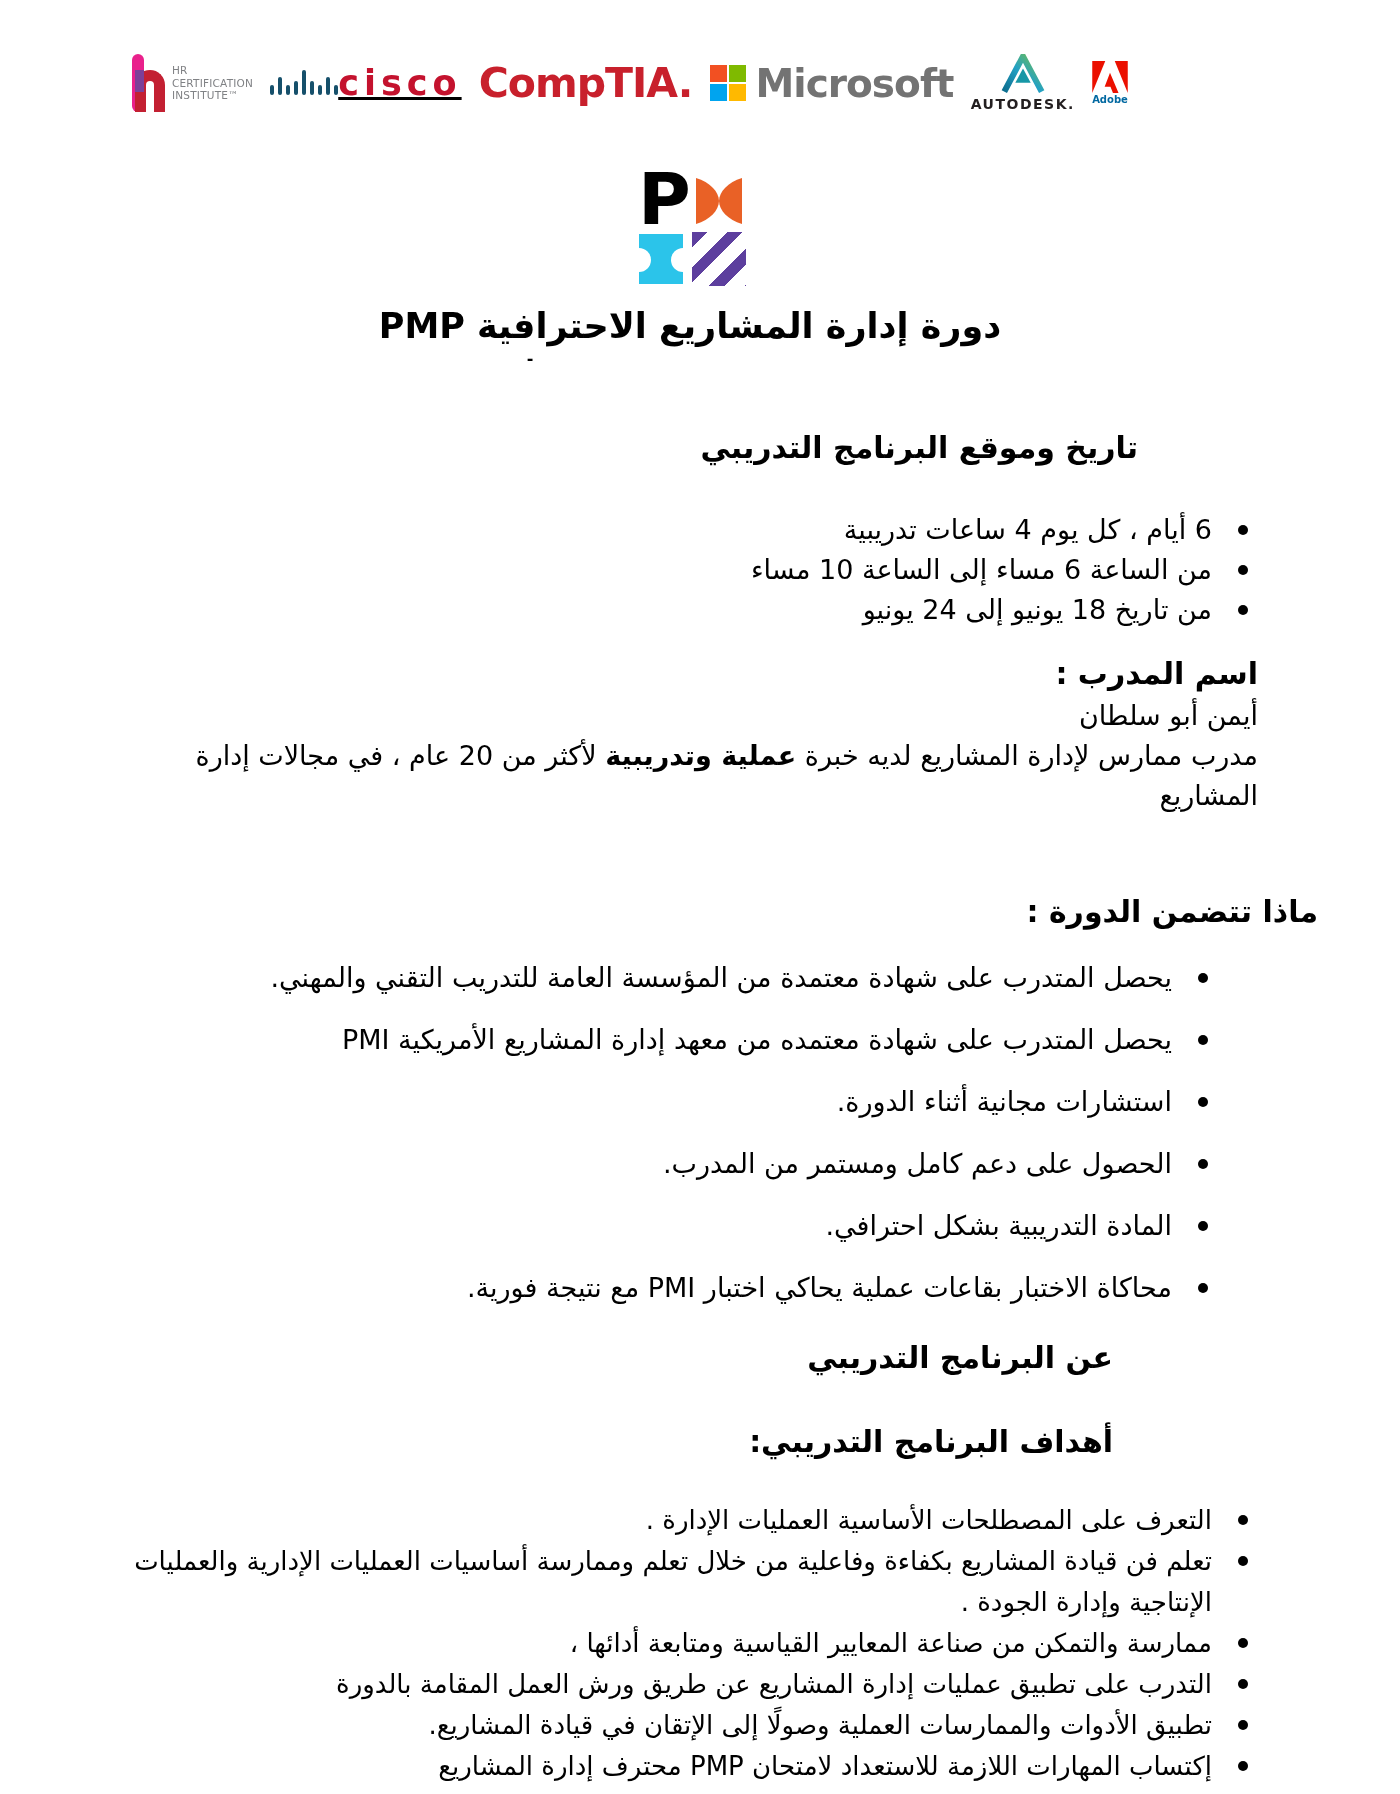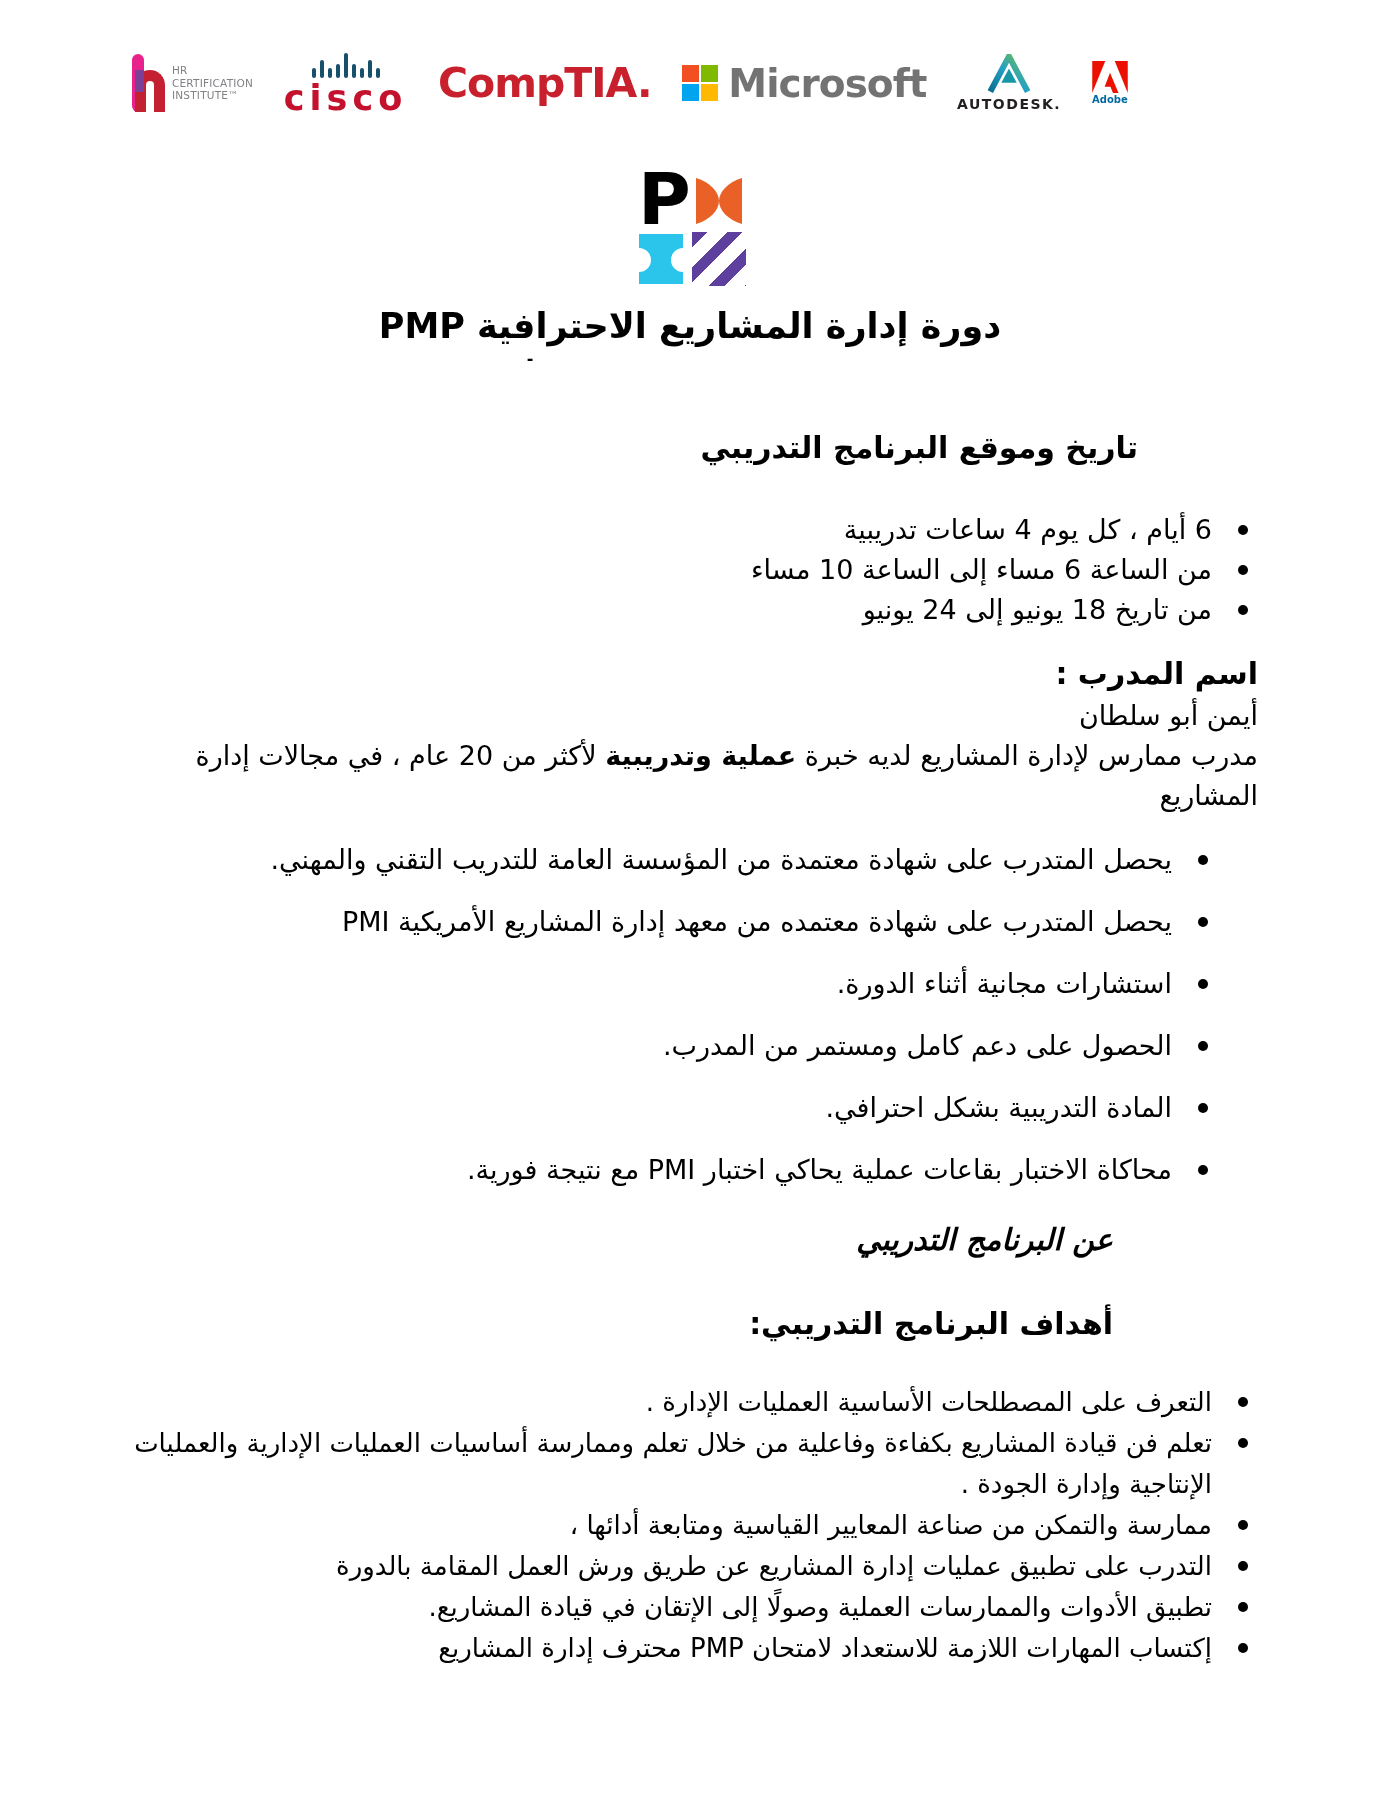--- a/index.html
+++ b/index.html
@@ -22,21 +22,21 @@
     margin:42px 130px 0 10px;height:82px;
   }
   .logo{display:flex;align-items:center;}
   
   .hrci-mark{position:relative;width:34px;height:58px;flex:0 0 auto;}
   .hrci-bar{position:absolute;left:0;top:0;width:12px;height:58px;background:#e9218c;border-radius:6px;}
   .hrci-arch{position:absolute;left:3px;top:16px;width:30px;height:42px;border:11px solid #c32032;border-bottom:none;border-radius:15px 15px 0 0;box-sizing:border-box;}
   .hrci-blend{position:absolute;left:3px;top:16px;width:9px;height:22px;background:#7c3f98;}
   .hrci-text{margin-left:6px;font-size:10.5px;line-height:12.5px;color:#808285;letter-spacing:.2px;font-weight:500;}
   
-  .cisco{flex-direction:column;justify-content:center;}
+  .cisco{flex-direction:row;justify-content:center;text-decoration:underline;}
   .cisco-bars{display:flex;align-items:flex-end;gap:4px;height:26px;margin-bottom:3px;}
   .cisco-bars i{display:block;width:4px;background:#16506b;border-radius:2px;}
   .cisco-bars i:nth-child(1),.cisco-bars i:nth-child(3),.cisco-bars i:nth-child(7),.cisco-bars i:nth-child(9){height:10px;}
   .cisco-bars i:nth-child(2),.cisco-bars i:nth-child(8){height:18px;}
   .cisco-bars i:nth-child(4),.cisco-bars i:nth-child(6){height:14px;}
   .cisco-bars i:nth-child(5){height:25px;}
   .cisco-text{font-size:35px;line-height:34px;font-weight:bold;color:#c4122e;letter-spacing:5px;}
   
   .comptia{font-size:41px;font-weight:bold;color:#c8202c;letter-spacing:-1px;}
   
@@ -64,21 +64,21 @@
   .title{
     margin:16px 0 0;text-align:center;
     font-size:35px;font-weight:bold;line-height:48px;
   }
   .title-mark{height:20px;line-height:18px;text-align:center;padding-left:0;padding-right:320px;font-size:16px;font-weight:bold;}
   
   h2{margin:0;font-size:30px;font-weight:bold;line-height:44px;}
   .h-schedule{margin:56px 120px 0 0;text-align:right;}
   .h-trainer{margin:22px 0 0;text-align:right;}
   .h-includes{margin:74px -60px 0 0;text-align:right;}
-  .h-about{margin:28px 145px 0 0;text-align:right;font-style:italic;}
+  .h-about{margin:28px 145px 0 0;text-align:right;}
   .h-objectives{margin:40px 145px 0 0;text-align:right;}
   
   ul{list-style:none;margin:0;padding:0;}
   li{position:relative;padding-right:46px;text-align:right;}
   li:before{content:"";position:absolute;right:10px;top:15px;width:10px;height:10px;border-radius:50%;background:#000;}
   ul.schedule{margin-top:40px;font-size:27px;}
   ul.schedule li{line-height:40px;}
   ul.includes{margin-top:24px;margin-right:40px;font-size:27px;}
   ul.includes li{line-height:40px;margin-bottom:22px;}
   ul.objectives{margin-top:36px;font-size:26px;}
@@ -179,20 +179,21 @@
   <ul class="schedule">
     <li>6 أيام ، كل يوم 4 ساعات تدريبية</li>
     <li>من الساعة 6 مساء إلى الساعة 10 مساء</li>
     <li>من تاريخ 18 يونيو إلى 24 يونيو</li>
   </ul>
 
   <h2 class="h-trainer">اسم المدرب :</h2>
   <div class="trainer-name">أيمن أبو سلطان</div>
   <p class="trainer-bio"><span>مدرب ممارس لإدارة المشاريع لديه خبرة </span><b>عملية وتدريبية</b><span> لأكثر من 20 عام ، في مجالات إدارة المشاريع</span></p>
 
+  <h2 class="h-includes">ماذا تتضمن الدورة :</h2>
   <ul class="includes">
     <li>يحصل المتدرب على شهادة معتمدة من المؤسسة العامة للتدريب التقني والمهني.</li>
     <li>يحصل المتدرب على شهادة معتمده من معهد إدارة المشاريع الأمريكية  PMI</li>
     <li>استشارات مجانية أثناء الدورة.</li>
     <li>الحصول على دعم كامل ومستمر من المدرب.</li>
     <li>المادة التدريبية بشكل احترافي.</li>
     <li>محاكاة الاختبار بقاعات عملية يحاكي اختبار PMI مع نتيجة فورية.</li>
   </ul>
 
   <h2 class="h-about">عن البرنامج التدريبي</h2>

